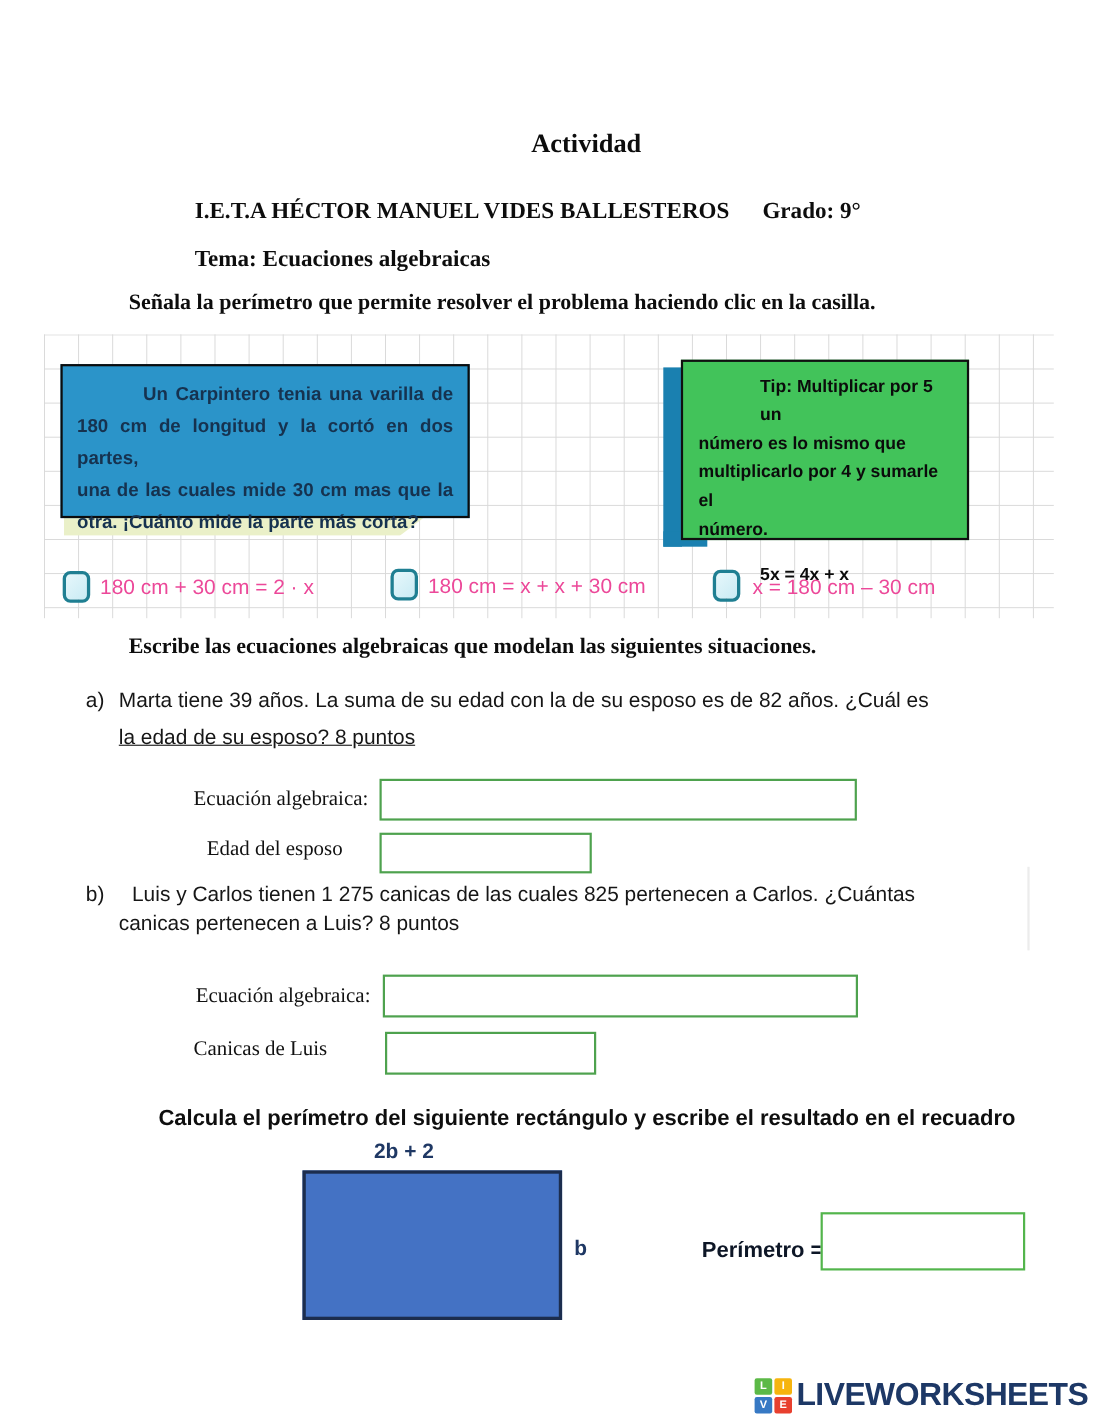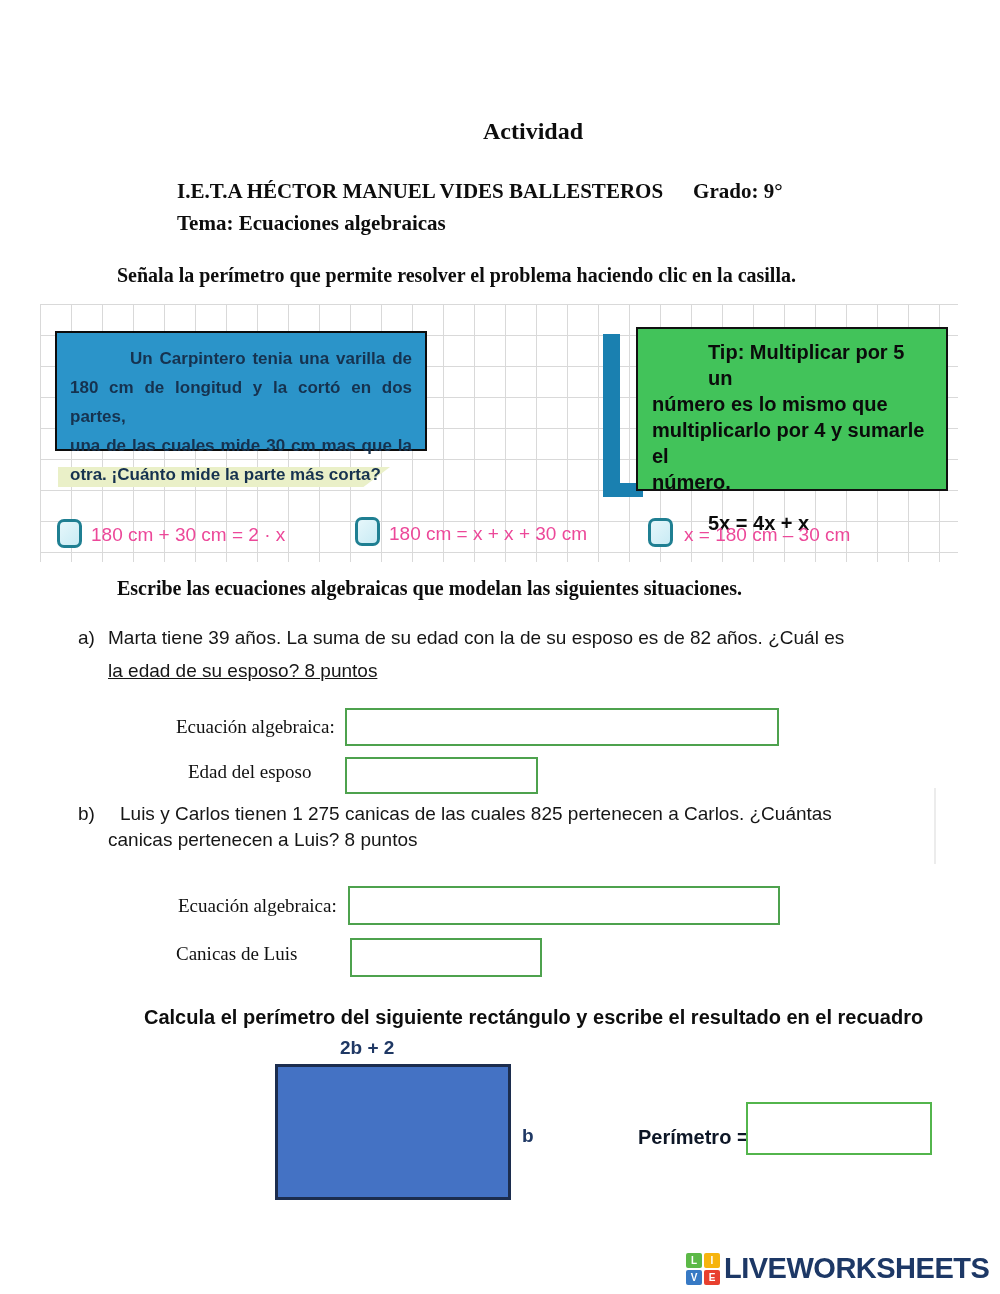--- a/index.html
+++ b/index.html
@@ -8,54 +8,54 @@
     width:1000px; height:1294px; position:relative; overflow:hidden;
     font-family:"Liberation Sans", sans-serif; color:#1a1a1a;
   }
   .abs { position:absolute; }
 
   
   .serif-bold { font-family:"Liberation Serif", serif; font-weight:bold; color:#0d0d0d;text-align:right; }
   #page-title { top:118px; left:33px; width:1000px; text-align:center; font-size:24px; }
   #school-line { top:179px; left:177px; font-size:21px; white-space:nowrap; }
   #school-line .grade { margin-left:30px; }
-  #tema-line { top:211px; left:177px; font-size:21px; }
+  #tema-line { top:223px; left:177px; font-size:21px; }
   #instr-1 { top:264px; left:117px; font-size:20px; }
   #instr-2 { top:577px; left:117px; font-size:20px; }
 
   
   #grid-area {
     left:40px; top:304px; width:918px; height:258px; background:#ffffff;
     background-image:
       linear-gradient(to right, #d9d9d9 1px, transparent 1px),
       linear-gradient(to bottom, #d9d9d9 1px, transparent 1px);
     background-size:31px 31px;
   }
 
   
   #problem-shadow {
     left:58px; top:467px; width:332px; height:20px; background:#eaf0c8;
     clip-path:polygon(0 0, 100% 0, 92% 100%, 0 100%);
   }
   #problem-box {
-    left:55px; top:331px; width:372px; height:120px;
+    left:55px; top:331px; width:372px; height:140px;
     background:#2b94c9; border:2px solid #0c0c0c; padding:11px 13px 0 13px;
     font-size:17px; line-height:29px; font-weight:bold; color:#16324f;
   }
   #problem-box .jline { text-align:justify; text-align-last:justify; }
   #problem-box .indent { padding-left:60px; }
 
   
   .tip-bracket { background:#1a80b0; }
   #tip-bracket-left { left:603px; top:334px; width:17px; height:163px; }
   #tip-bracket-foot { left:603px; top:483px; width:40px; height:14px; }
   #tip-box {
-    left:636px; top:327px; width:312px; height:164px;
+    left:619px; top:327px; width:262px; height:164px;
     background:#42c35a; border:2px solid #101010; padding:10px 14px 0 14px;
-    font-size:20px; line-height:26px; font-weight:bold; color:#0b0b0b;
+    font-size:16px; line-height:26px; font-weight:bold; color:#0b0b0b;
   }
   #tip-box .indent { padding-left:56px; }
   #tip-equation { margin-top:15px; padding-left:56px; }
 
   
   .option-checkbox {
     width:25px; height:29px; border:3px solid #1f7f92; border-radius:7px;
     background:linear-gradient(135deg, #e6f7fb 0%, #c9ebf4 100%);
     cursor:pointer;
   }

